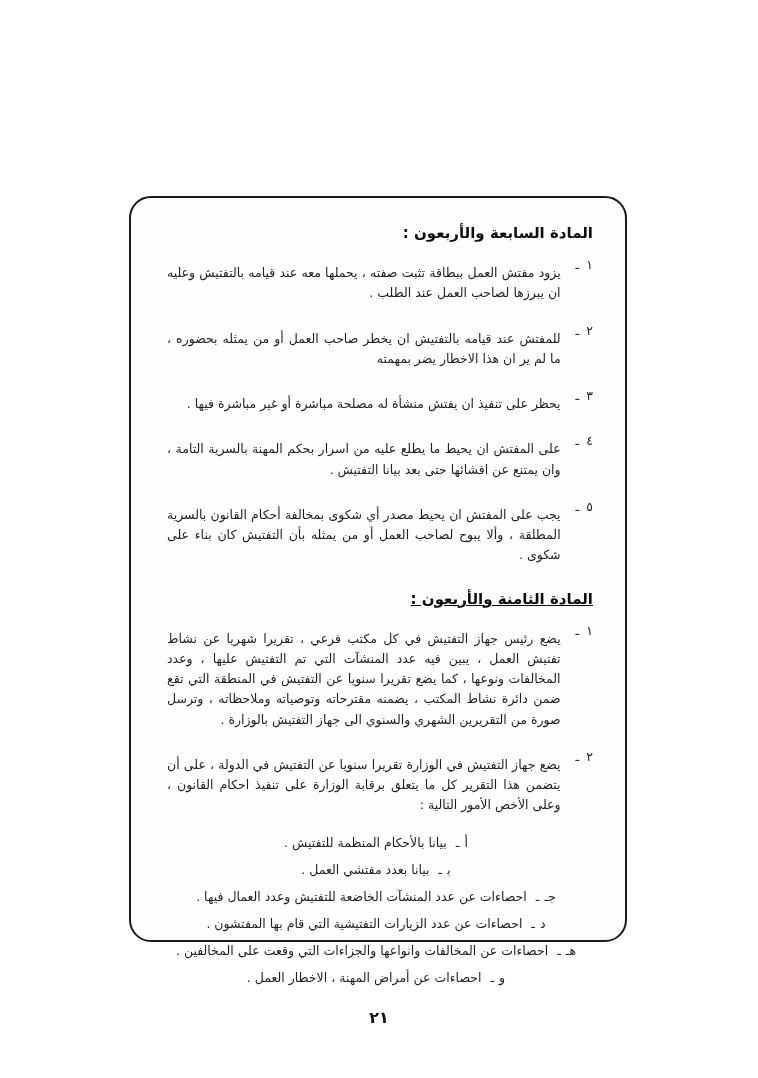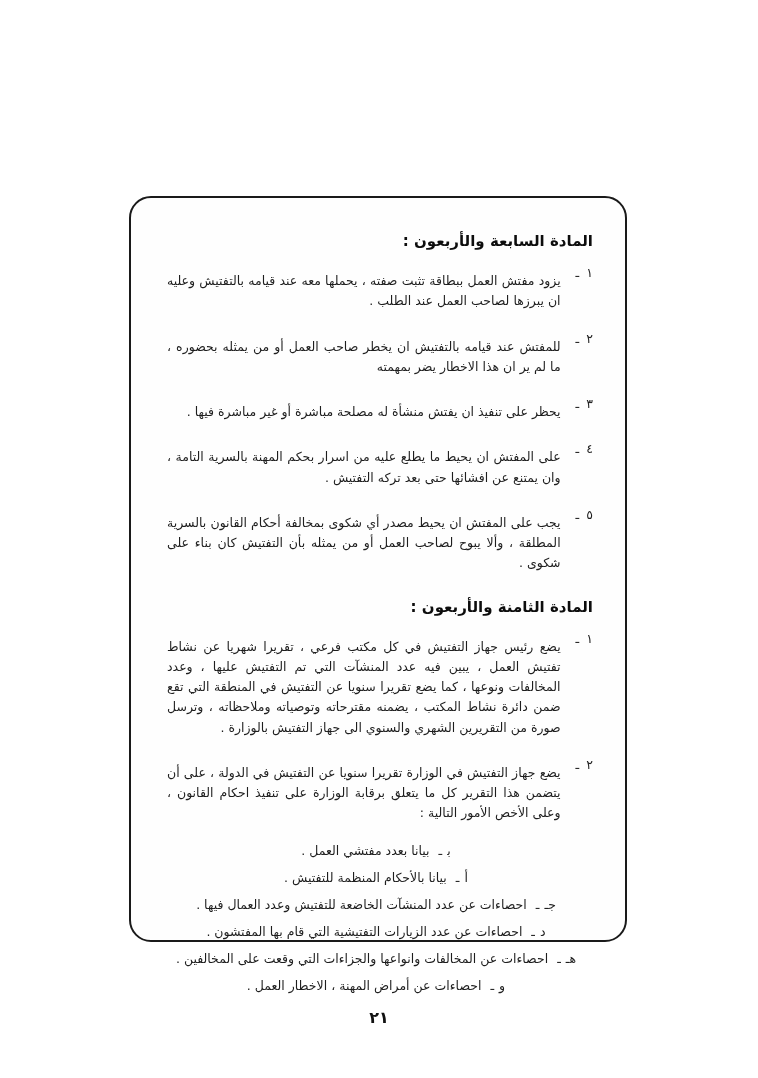--- a/index.html
+++ b/index.html
@@ -23,26 +23,27 @@
     border: 2px solid #1a1a1a;
     border-radius: 22px;
     box-sizing: border-box;
     padding: 26px 32px 16px 28px;
     direction: rtl;
     background: #fefefe;
   }
   .article-title {
     font-size: 15px;
     font-weight: 900;
-    margin: 8px 0 13px 0;
+    margin: 0 0 13px 0;
     color: #0d0d0d;
     letter-spacing: 0.5px;
   }
   .article-title.second {
     margin-top: 16px;
+    text-decoration: underline;
   }
   .item {
     display: flex;
     gap: 7px;
     margin: 0 0 9px 0;
     font-size: 12.5px;
     line-height: 1.62;
   }
   .item .marker {
     white-space: nowrap;
@@ -103,21 +104,21 @@
 
     <div class="item">
       <span class="marker">٣</span>
       <span class="dash">ـ</span>
       <p>يحظر على تنفيذ ان يفتش منشأة له مصلحة مباشرة أو غير مباشرة فيها .</p>
     </div>
 
     <div class="item">
       <span class="marker">٤</span>
       <span class="dash">ـ</span>
-      <p>على المفتش ان يحيط ما يطلع عليه من اسرار بحكم المهنة بالسرية التامة ، وان يمتنع عن افشائها حتى بعد تركه التفتيش .</p>
+      <p>على المفتش ان يحيط ما يطلع عليه من اسرار بحكم المهنة بالسرية التامة ، وان يمتنع عن افشائها حتى بعد بيانا التفتيش .</p>
     </div>
 
     <div class="item">
       <span class="marker">٥</span>
       <span class="dash">ـ</span>
       <p>يجب على المفتش ان يحيط مصدر أي شكوى بمخالفة أحكام القانون بالسرية المطلقة ، وألا يبوح لصاحب العمل أو من يمثله بأن التفتيش كان بناء على شكوى .</p>
     </div>
   </section>
 
   <section>
@@ -129,27 +130,27 @@
       <p>يضع رئيس جهاز التفتيش في كل مكتب فرعي ، تقريرا شهريا عن نشاط تفتيش العمل ، يبين فيه عدد المنشآت التي تم التفتيش عليها ، وعدد المخالفات ونوعها ، كما يضع تقريرا سنويا عن التفتيش في المنطقة التي تقع ضمن دائرة نشاط المكتب ، يضمنه مقترحاته وتوصياته وملاحظاته ، وترسل صورة من التقريرين الشهري والسنوي الى جهاز التفتيش بالوزارة .</p>
     </div>
 
     <div class="item">
       <span class="marker">٢</span>
       <span class="dash">ـ</span>
       <p>يضع جهاز التفتيش في الوزارة تقريرا سنويا عن التفتيش في الدولة ، على أن يتضمن هذا التقرير كل ما يتعلق برقابة الوزارة على تنفيذ احكام القانون ، وعلى الأخص الأمور التالية :</p>
     </div>
 
     <div class="sub-item">
-      <span class="sub-letter">ب</span><span class="dash">ـ</span>
-      <span>بيانا بعدد مفتشي العمل .</span>
+      <span class="sub-letter">أ</span><span class="dash">ـ</span>
+      <span>بيانا بالأحكام المنظمة للتفتيش .</span>
     </div>
 
     <div class="sub-item">
-      <span class="sub-letter">أ</span><span class="dash">ـ</span>
-      <span>بيانا بالأحكام المنظمة للتفتيش .</span>
+      <span class="sub-letter">ب</span><span class="dash">ـ</span>
+      <span>بيانا بعدد مفتشي العمل .</span>
     </div>
 
     <div class="sub-item">
       <span class="sub-letter">جـ</span><span class="dash">ـ</span>
       <span>احصاءات عن عدد المنشآت الخاضعة للتفتيش وعدد العمال فيها .</span>
     </div>
 
     <div class="sub-item">
       <span class="sub-letter">د</span><span class="dash">ـ</span>
       <span>احصاءات عن عدد الزيارات التفتيشية التي قام بها المفتشون .</span>

